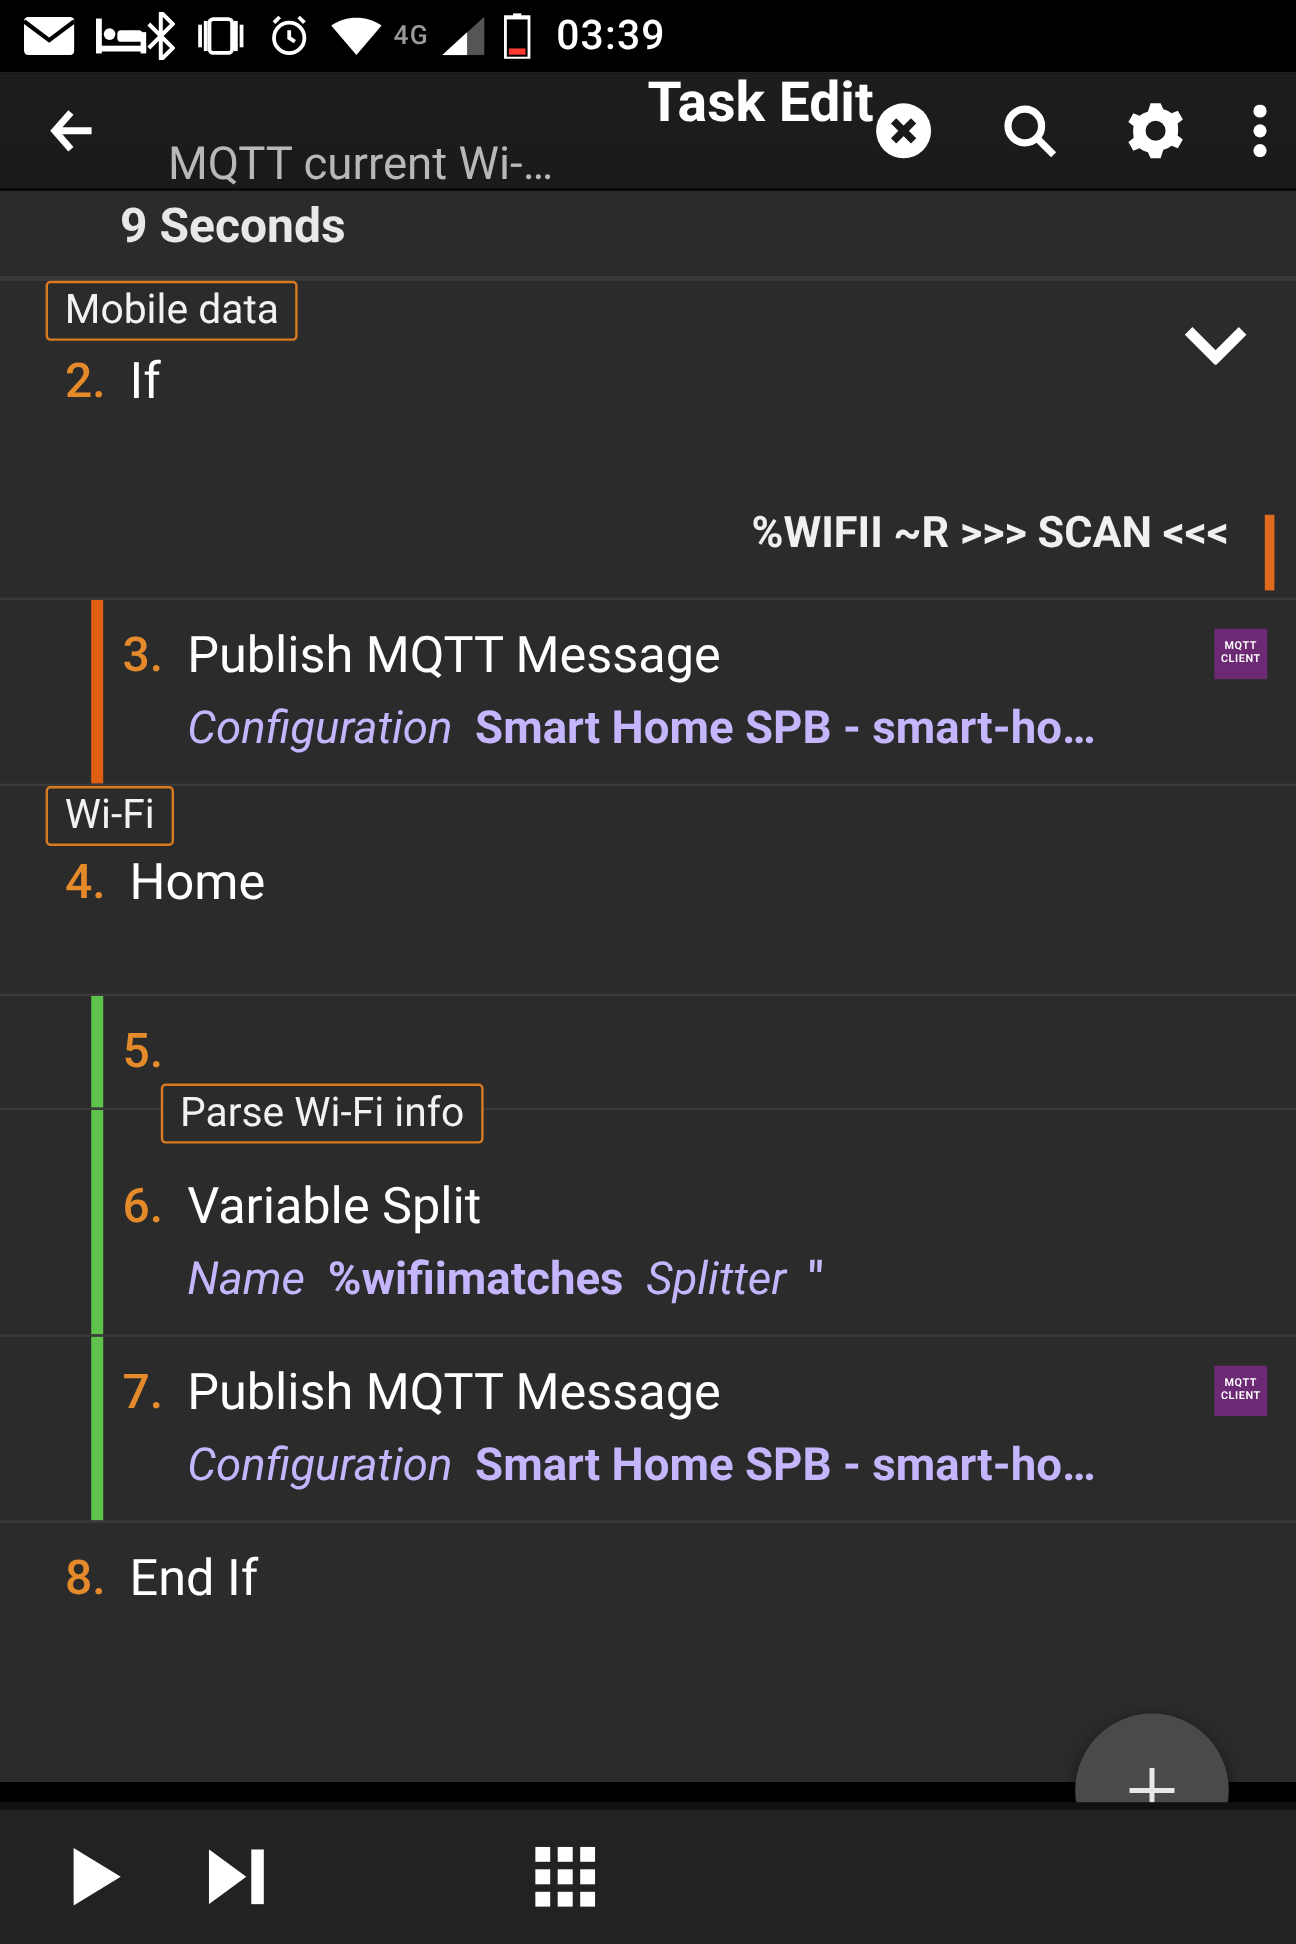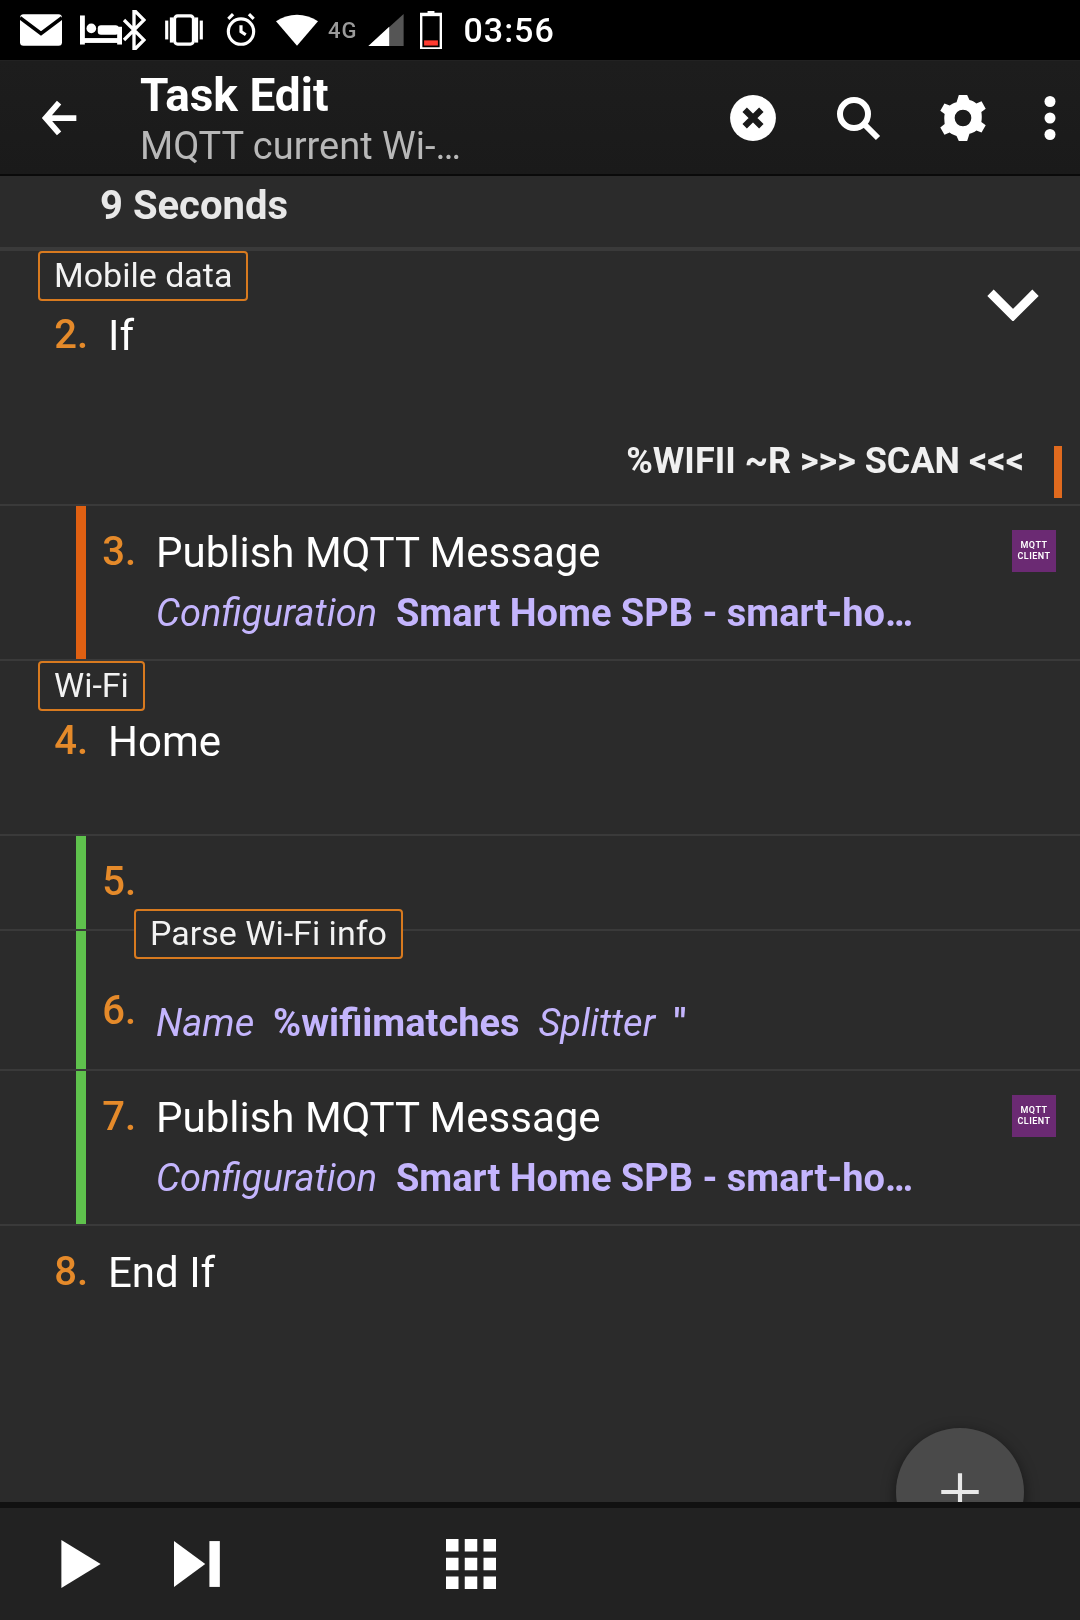--- a/index.html
+++ b/index.html
@@ -7,21 +7,21 @@
 
   
   .status-bar { height: 60px; background: #000; display: flex; align-items: center; padding: 0 20px; }
   .status-left { display: flex; gap: 18px; align-items: center; }
   .status-right { flex: 1; display: flex; align-items: center; gap: 16px; }
   .status-right .net-label { font-size: 22px; color: #9a9a9a; font-weight: 500; letter-spacing: 1px; margin-left:-6px; margin-right:-6px;}
   .clock { font-size: 34px; font-weight: 500; letter-spacing: 1px; padding-left: 6px; }
   .sicon { display: inline-flex; }
 
   
-  .app-bar { height: 116px; background: linear-gradient(#1d1d1d,#1a1a1a); display: flex; align-items: center; padding: 0 20px 0 38px; border-top:1px solid #222; border-bottom:2px solid #0a0a0a;}
+  .app-bar { height: 99px; background: linear-gradient(#1d1d1d,#1a1a1a); display: flex; align-items: center; padding: 0 20px 0 38px; border-top:1px solid #222; border-bottom:2px solid #0a0a0a;text-align:right;}
   .app-titles { flex: 1; padding-left: 56px; min-width: 0; }
   .app-title { font-size: 46px; font-weight: 700; color: #fff; }
   .app-sub { font-size: 38px; color: #b8b8b8; white-space: nowrap; overflow: hidden; text-overflow: ellipsis; max-width: 330px; margin-top:2px;}
   .app-actions { display: flex; gap: 56px; align-items: center; padding-right: 4px; }
   .iconbtn { display:inline-flex; align-items:center; justify-content:center; }
 
   
   .list { background: #2b2b2b; height: calc(1620px - 60px - 116px - 118px); overflow: hidden; position: relative; padding-top:0;}
   .row { border-top: 2px solid #3a3a3a; position: relative; }
   .row:first-child { border-top: none; }
@@ -33,21 +33,21 @@
   .chip-wrap .chip { position:absolute; top:-24px; }
 
   .step { display:flex; align-items:flex-start; padding: 22px 18px 24px 38px; min-height: 70px; }
   .step .num { color:#e58a2a; font-size:40px; font-weight:500; width:58px; text-align:right; padding-right:8px;}
   .step .body { flex:1; padding-left:12px; }
   .step .title { color:#fff; font-size:42px; font-weight:400;}
   .step .detail { font-size:38px; margin-top:14px; white-space:nowrap; overflow:hidden; text-overflow:ellipsis; }
   .detail .k { color:#c4b5fd; font-style:italic; font-weight:400; }
   .detail .v { color:#c4b5fd; font-weight:700; }
 
-  .cond { position:relative; padding-bottom:18px;}
+  .cond { position:relative; padding-bottom:29px;}
   .cond-text { text-align:right; font-size:36px; font-weight:700; padding:56px 56px 4px 0; color:#f0f0f0; }
   .cond-bar { position:absolute; right:18px; top:62px; bottom:6px; width:8px; background:#e06a1e; }
   .chevron { position:absolute; right:40px; top:36px;}
 
   .nested { margin-left:76px; display:flex; }
   .vbar { width:10px; }
   .vbar.orange { background:#e06012; }
   .vbar.green { background:#5fc24d; }
   .nested .step { flex:1; padding-left:8px; }
   .nested .step .num { width:50px;}
@@ -118,21 +118,21 @@
           <path d="M0 20 L13 20 L13 8 Z" fill="#fff"></path>
         </svg>
     </span>
     <span class="sicon">
       <svg width="22" height="38" viewBox="0 0 12 22">
           <rect x="4" y="0" width="4" height="2" fill="#fff"></rect>
           <rect x="0" y="2" width="12" height="20" fill="none" stroke="#fff" stroke-width="2"></rect>
           <rect x="2" y="17" width="8" height="3" fill="#ff3b30"></rect>
         </svg>
     </span>
-    <span class="clock">03:56</span>
+    <span class="clock">03:39</span>
   </div>
 </div>
 
 <div class="app-bar">
   <span class="iconbtn">
     <svg width="46" height="46" viewBox="0 0 24 24" fill="none" stroke="#fff" stroke-width="3">
         <path d="M20 12 H4 M11 4 L4 12 L11 20"></path>
       </svg>
   </span>
   <div class="app-titles">
@@ -232,20 +232,21 @@
     </div>
   </div>
 
   <div class="row nested-row" style="position:relative; padding-top:24px;">
     <span class="chip" style="position:absolute; left:96px; top:-22px;">Parse Wi-Fi info</span>
     <div class="nested">
       <div class="vbar green" style="margin-top:-24px;"></div>
       <div class="step" style="padding-top:32px;">
         <div class="num">6.</div>
         <div class="body">
+          <div class="title">Variable Split</div>
           <div class="detail">
             <span class="k">Name</span>&nbsp;&nbsp;<span class="v">%wifiimatches</span>&nbsp;
             <span class="k">Splitter</span>&nbsp;&nbsp;<span class="v">"</span>
           </div>
         </div>
       </div>
     </div>
   </div>
 
   <div class="row nested-row" style="position:relative;">

